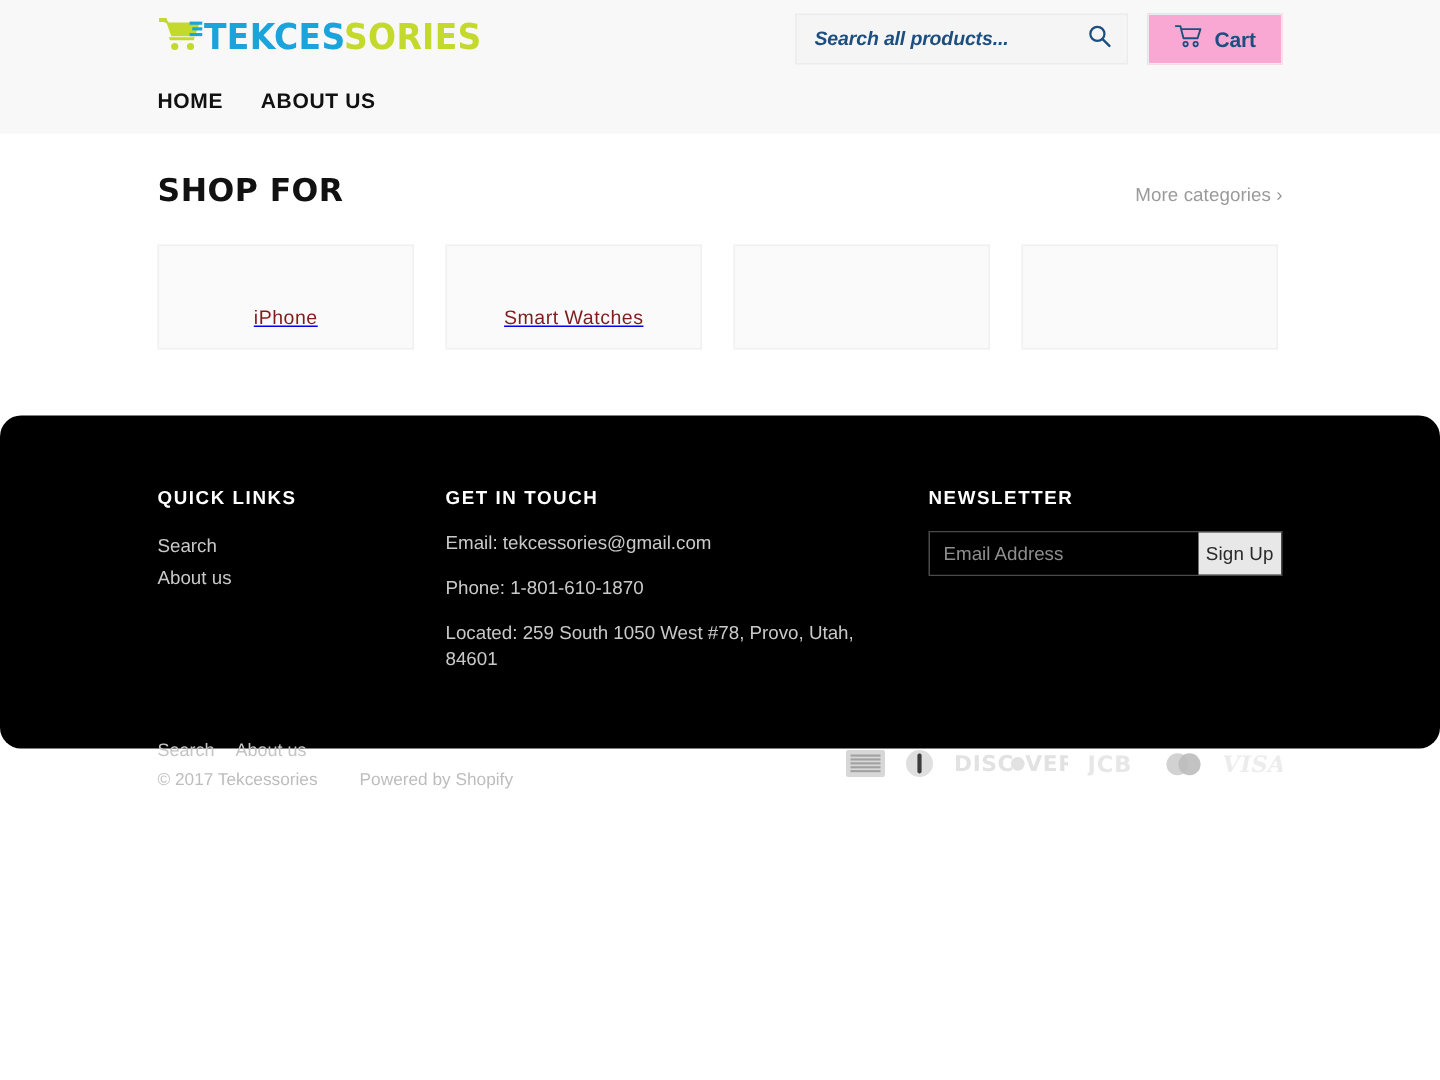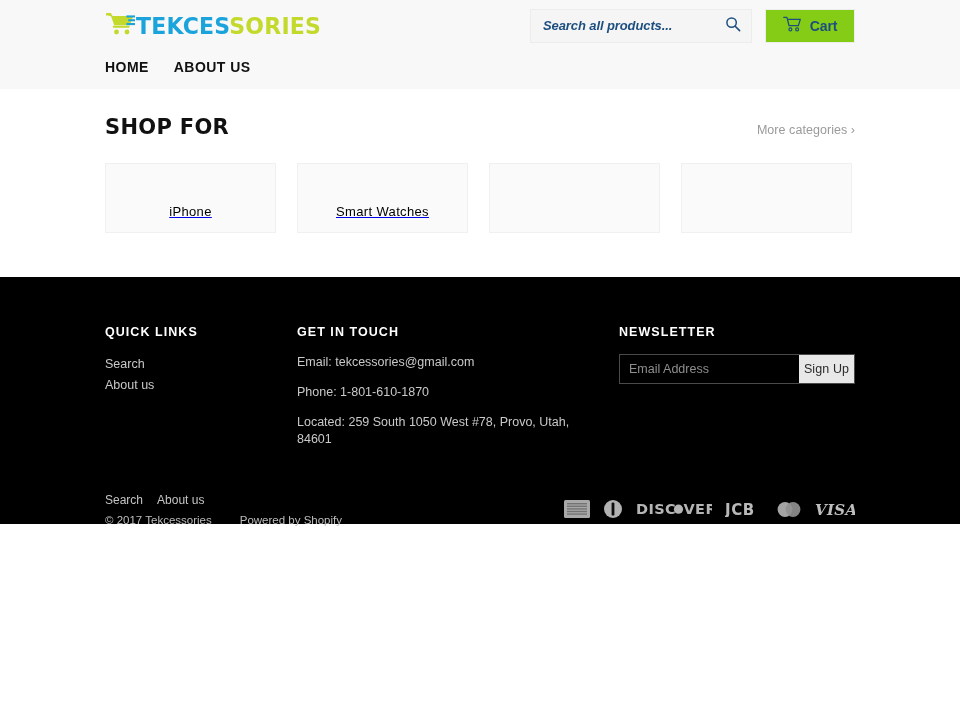--- a/index.html
+++ b/index.html
@@ -80,21 +80,21 @@
   }
   .search-input::placeholder { color: #1c4f80; opacity: 1; font-weight: bold; }
   .search-btn {
     border: none; background: transparent; cursor: pointer;
     padding: 0 1px; display: flex; align-items: center;
   }
 
   .cart-btn {
     width: 90px;
     height: 34px;
-    background: #84cc16;
+    background: #f9a8d4;
     border: 1px solid #ececec;
     display: flex;
     align-items: center;
     justify-content: center;
     gap: 8px;
     cursor: pointer;
   }
   .cart-label {
     font-size: 14px;
     font-weight: bold;
@@ -162,31 +162,32 @@
     border: 1px solid #f0f0f0;
     position: relative;
     cursor: pointer;
     display: flex;
     align-items: flex-end;
     justify-content: center;
     padding-bottom: 13px;
   }
   .cat-label {
     font-size: 13px;
-    color: #000000;
+    color: #7f1d1d;
     letter-spacing: 0.35px;
   }
 
   
   .footer {
     background: #000000;
     margin-top: 44px;
-    height: 247px;
+    height: 222px;
     width: 100%;
     color: #d6d6d6;
+    border-radius: 14px;
   }
   .footer-inner { width: 750px; margin: 0 auto; padding-top: 48px; }
   .footer-cols { display: flex; }
 
   .col-quick { width: 192px; }
   .col-touch { width: 322px; }
   .col-news  { flex: 1; }
 
   .f-title {
     font-size: 12.5px;

